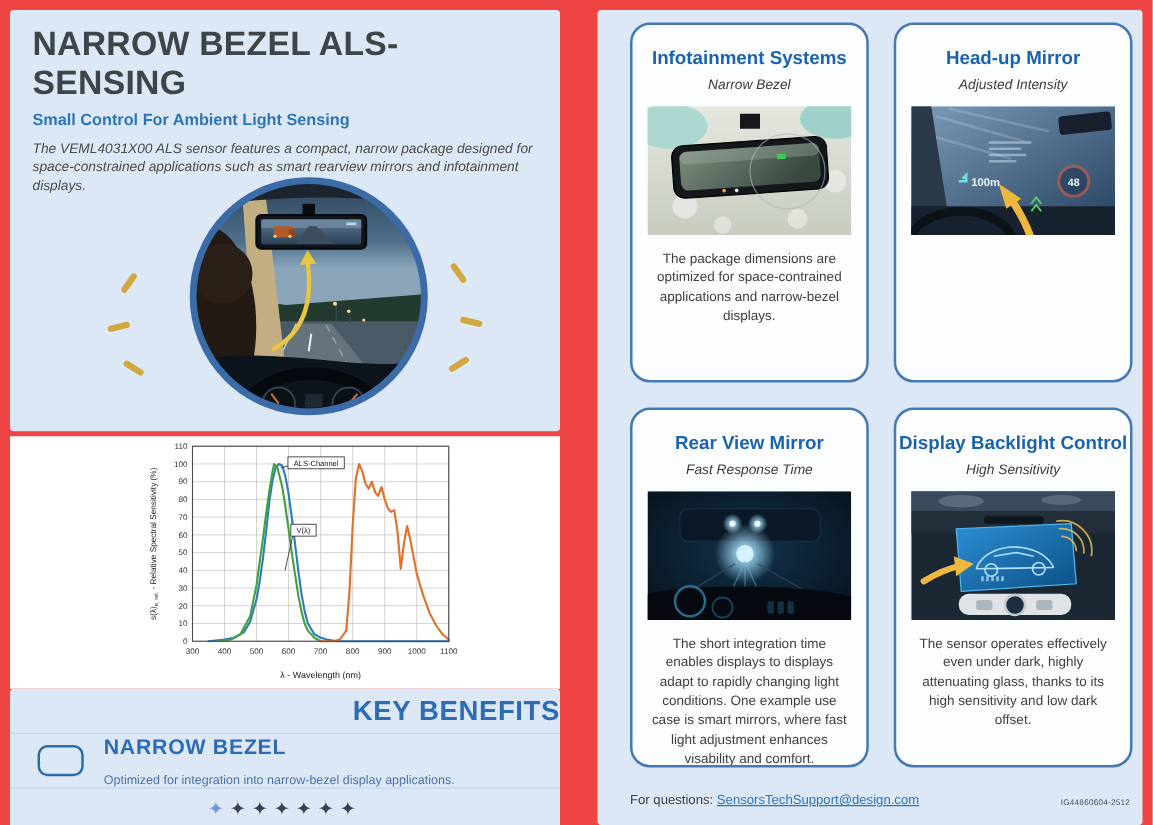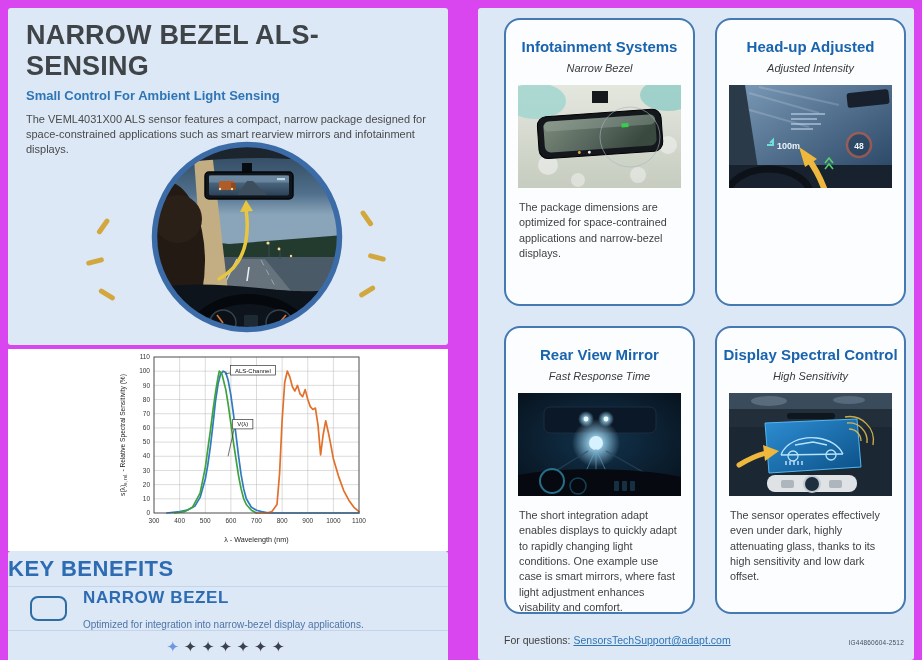--- a/index.html
+++ b/index.html
@@ -1,49 +1,49 @@
 <!DOCTYPE html>
 <html><head>
 <meta charset="utf-8">
 <style>
   * { margin:0; padding:0; box-sizing:border-box; }
   body { font-family:"Liberation Sans", sans-serif; background:#ffffff; }
-  .page { position:relative; width:922px; height:660px; background:#d946ef; overflow:hidden; }
+  .page { position:relative; width:922px; height:660px; background:#ef4444; overflow:hidden; }
 
   
   .left-col { position:absolute; left:8px; top:8px; width:440px; height:652px; }
   .hero { position:relative; width:100%; height:337px; background:#dce8f6; border-radius:3px; padding:12px 18px 0 18px; }
   .hero-title { font-size:27px; font-weight:700; color:#3f4448; letter-spacing:0.2px; }
   .hero-subtitle { margin-top:6px; font-size:13px; font-weight:700; color:#2e75b6; }
-  .hero-intro { margin-top:9px; font-size:11px; line-height:1.38; color:#4a4a4a; width:412px; }
+  .hero-intro { margin-top:9px; font-size:11px; line-height:1.38; color:#4a4a4a; width:412px;font-style:italic; }
   .scene { position:absolute; left:141px; top:131px; width:196px; height:196px; }
   .burst { position:absolute; width:18px; height:4.5px; border-radius:3px; background:#d2a83e; }
 
   
   .chart-section { width:100%; height:202px; background:#ffffff;text-align:center; }
   #chart-svg { display:block; margin:4px 0 0 106px; }
 
   
   .benefits { width:100%; height:113px; background:#dce8f6; border-radius:3px; }
-  .benefits-heading { height:36px; line-height:36px; text-align:left; font-size:22px; font-weight:700; color:#2d6cb3; border-bottom:1px solid #c3d5ec; letter-spacing:0.5px; }
+  .benefits-heading { height:36px; line-height:36px; text-align:right; font-size:22px; font-weight:700; color:#2d6cb3; border-bottom:1px solid #c3d5ec; letter-spacing:0.5px; }
   .benefit-row { display:flex; align-items:center; height:44px; padding-left:22px; border-bottom:1px solid #c3d5ec; }
   .bezel-icon { width:37px; height:25px; border:2.5px solid #2e6da4; border-radius:8px; margin-right:16px; flex:0 0 auto; }
   .benefit-title { font-size:17px; font-weight:700; color:#2d6cb3; letter-spacing:0.6px; }
   .benefit-desc { font-size:10px; color:#4e73a8; margin-top:11px; }
   .dots { text-align:center; margin-top:7px; font-size:15px; letter-spacing:5px; }
   .dots span { display:inline-block; }
 
   
   .right-col { position:absolute; left:478px; top:8px; width:436px; height:652px; background:#dce8f6; border-radius:3px; }
   .cards { display:grid; grid-template-columns:191px 191px; column-gap:23px; row-gap:30px; padding:10px 0 0 26px;gap:20px; }
   .card { width:191px; height:288px; background:#fbfdfe; border:2px solid #4479b2; border-radius:16px; overflow:hidden; }
   .card-title { margin-top:18px; text-align:center; font-size:15px; font-weight:700; color:#1a63ad; }
   .card-subtitle { margin-top:7px; text-align:center; font-size:11px; font-style:italic; color:#3a3a3a; }
   .card-img { display:block; margin:11px auto 0 auto; }
-  .card-body { margin:12px 13px 0 13px; font-size:10.8px; line-height:1.42; color:#3f3f3f; }
+  .card-body { margin:12px 13px 0 13px; font-size:10.8px; line-height:1.42; color:#3f3f3f;text-align:center; }
 
   .rp-footer { position:absolute; left:26px; right:10px; bottom:14px; display:flex; justify-content:space-between; align-items:flex-end; }
   .footer-q { font-size:10.5px; color:#3f3f3f; }
   .email { color:#2e75b6; text-decoration:underline; cursor:pointer; }
   .doc-num { font-size:6.5px; color:#44505c; letter-spacing:0.2px; }
 </style>
 </head>
 <body>
 
 <div class="page">
@@ -229,21 +229,21 @@
             <rect x="104" y="40" width="7" height="4" fill="#35d04a"></rect>
             <circle cx="60" cy="66" r="1.5" fill="#e0a23a"></circle>
               <circle cx="70" cy="66.5" r="1.5" fill="#e8e8e8"></circle>
           </g>
           <circle cx="112" cy="52" r="30" fill="none" stroke="#aab4bd" opacity="0.6"></circle>
         </svg>
         <div class="card-body">The package dimensions are optimized for space-contrained applications and narrow-bezel displays.</div>
       </div>
 
       <div class="card">
-        <div class="card-title">Head-up Adjusted</div>
+        <div class="card-title">Head-up Mirror</div>
         <div class="card-subtitle">Adjusted Intensity</div>
         <svg class="card-img" viewBox="0 0 163 103" width="163" height="103">
           <defs>
               <linearGradient id="c2bg" x1="0" y1="0" x2="1" y2="1">
                 <stop offset="0" stop-color="#7d9cba"></stop>
                 <stop offset="1" stop-color="#23405e"></stop>
               </linearGradient>
             </defs>
           <rect width="163" height="103" fill="url(#c2bg)"></rect>
           <g stroke="#ffffff" opacity="0.16" stroke-width="2">
@@ -313,25 +313,25 @@
           </g>
           <path d="M0 82 C40 74 120 74 163 84 L163 103 L0 103 Z" fill="#060a10"></path>
           <circle cx="34" cy="88" r="12" fill="none" stroke="#2b7f9e" stroke-width="2" opacity="0.85"></circle>
           <circle cx="60" cy="93" r="8" fill="none" stroke="#1d5a74" stroke-width="1.5" opacity="0.7"></circle>
           <g fill="#1a3a50" opacity="0.8">
             <rect x="96" y="88" width="5" height="10" rx="1"></rect>
               <rect x="104" y="88" width="5" height="10" rx="1"></rect>
               <rect x="112" y="88" width="5" height="10" rx="1"></rect>
           </g>
         </svg>
-        <div class="card-body">The short integration adapt enables displays to quickly adapt to rapidly changing light conditions. One example use case is smart mirrors, where fast light adjustment enhances visability and comfort.</div>
+        <div class="card-body">The short integration time enables displays to displays adapt to rapidly changing light conditions. One example use case is smart mirrors, where fast light adjustment enhances visability and comfort.</div>
       </div>
 
       <div class="card">
-        <div class="card-title">Display Spectral Control</div>
+        <div class="card-title">Display Backlight Control</div>
         <div class="card-subtitle">High Sensitivity</div>
         <svg class="card-img" viewBox="0 0 163 103" width="163" height="103">
           <defs>
               <linearGradient id="c4scr" x1="0" y1="0" x2="1" y2="1">
                 <stop offset="0" stop-color="#2e8fd4"></stop>
                 <stop offset="1" stop-color="#0b4f86"></stop>
               </linearGradient>
             </defs>
           <rect width="163" height="103" fill="#1b2733"></rect>
           <rect x="0" y="0" width="163" height="16" fill="#3a4c5c"></rect>
@@ -370,18 +370,18 @@
           <rect x="100" y="87" width="13" height="8" rx="2" fill="#aeb6bd"></rect>
           <circle cx="83" cy="91" r="8" fill="#1d2e3f" stroke="#c3cad0" stroke-width="2"></circle>
         </svg>
         <div class="card-body">The sensor operates effectively even under dark, highly attenuating glass, thanks to its high sensitivity and low dark offset.</div>
       </div>
     </div>
 
     <div class="rp-footer">
       <div class="footer-q">
         <span>For questions:</span>
-        <a class="email">SensorsTechSupport@adapt.com</a>
+        <a class="email">SensorsTechSupport@design.com</a>
       </div>
       <div class="doc-num">IG44860604-2512</div>
     </div>
   </div>
 </div>
 
 </body></html>

